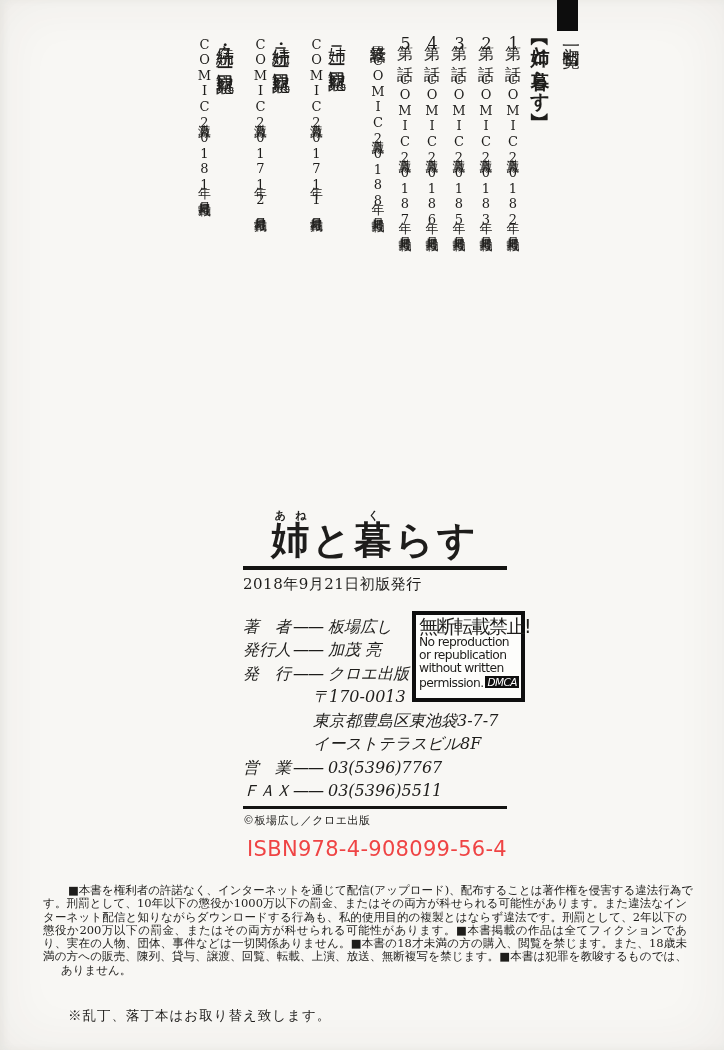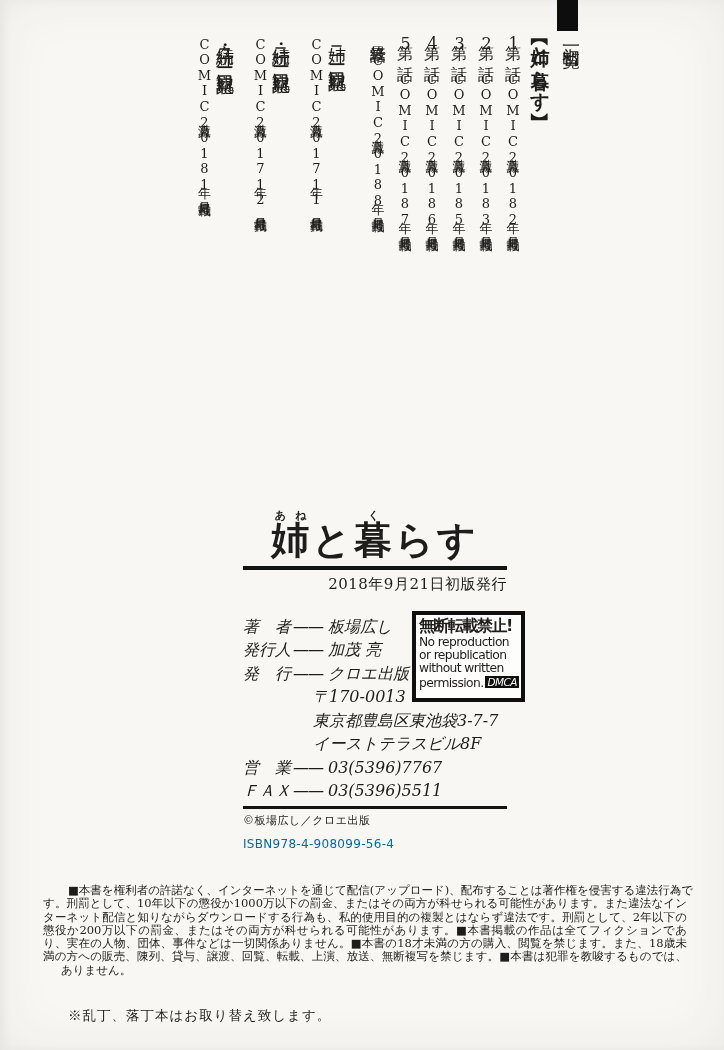--- a/index.html
+++ b/index.html
@@ -39,40 +39,40 @@
 
   
   .colophon{position:absolute;left:243px;top:510px;width:264px;}
   .book-title{
     text-align:center;font-size:38px;font-weight:bold;letter-spacing:3px;
     line-height:1.05;white-space:nowrap;
   }
   .book-title ruby rt{font-size:11px;font-weight:bold;letter-spacing:2px;}
   .rule{background:#141412;}
   .rule-top{height:4px;margin-top:6px;}
-  .edition{font-size:15px;margin-top:5px;letter-spacing:0.5px;text-align:right;}
+  .edition{font-size:15px;margin-top:5px;letter-spacing:0.5px;}
   .rows{margin-top:21px;font-size:16px;font-style:italic;}
   .row,.addr{height:23.5px;line-height:23.5px;white-space:nowrap;}
   .lbl{display:inline-block;width:50px;}
   .dash{letter-spacing:-1px;margin-right:5px;}
   .addr{padding-left:70px;}
   .rule-bottom{height:3px;margin-top:3px;}
   .copyright{font-size:11px;margin-top:4px;letter-spacing:0.5px;}
   .isbn{
     font-family:"DejaVu Sans","Liberation Sans",sans-serif;
-    font-size:12px;color:#0369a1;text-align:left;margin-top:9px;letter-spacing:0.3px;
+    font-size:21px;color:#ef4444;text-align:right;margin-top:9px;letter-spacing:0.3px;
   }
 
   
   .dmca{
     position:absolute;left:412px;top:611px;width:99px;height:81px;
     border:4px solid #0f0f0f;background:#fdfdfb;padding:1px 3px;
     font-family:"DejaVu Sans","Liberation Sans",sans-serif;
   }
-  .dmca-jp{font-weight:700;font-size:16px;letter-spacing:-1.5px;white-space:nowrap;line-height:20px;}
+  .dmca-jp{font-weight:400;font-size:19px;letter-spacing:-1.5px;white-space:nowrap;line-height:20px;}
   .dmca-en{font-size:12.3px;line-height:13.2px;letter-spacing:-0.6px;white-space:nowrap;}
   .dmca-badge{
     display:inline-block;background:#0f0f0f;color:#fff;
     font-weight:normal;font-style:italic;font-size:10.5px;line-height:12px;
     padding:0 2px;margin-left:2px;vertical-align:1px;
   }
 
   
   .legal{position:absolute;left:43px;top:884px;width:644px;font-size:11.5px;line-height:13.3px;}
   .lline{text-align:justify;text-align-last:justify;white-space:nowrap;}

